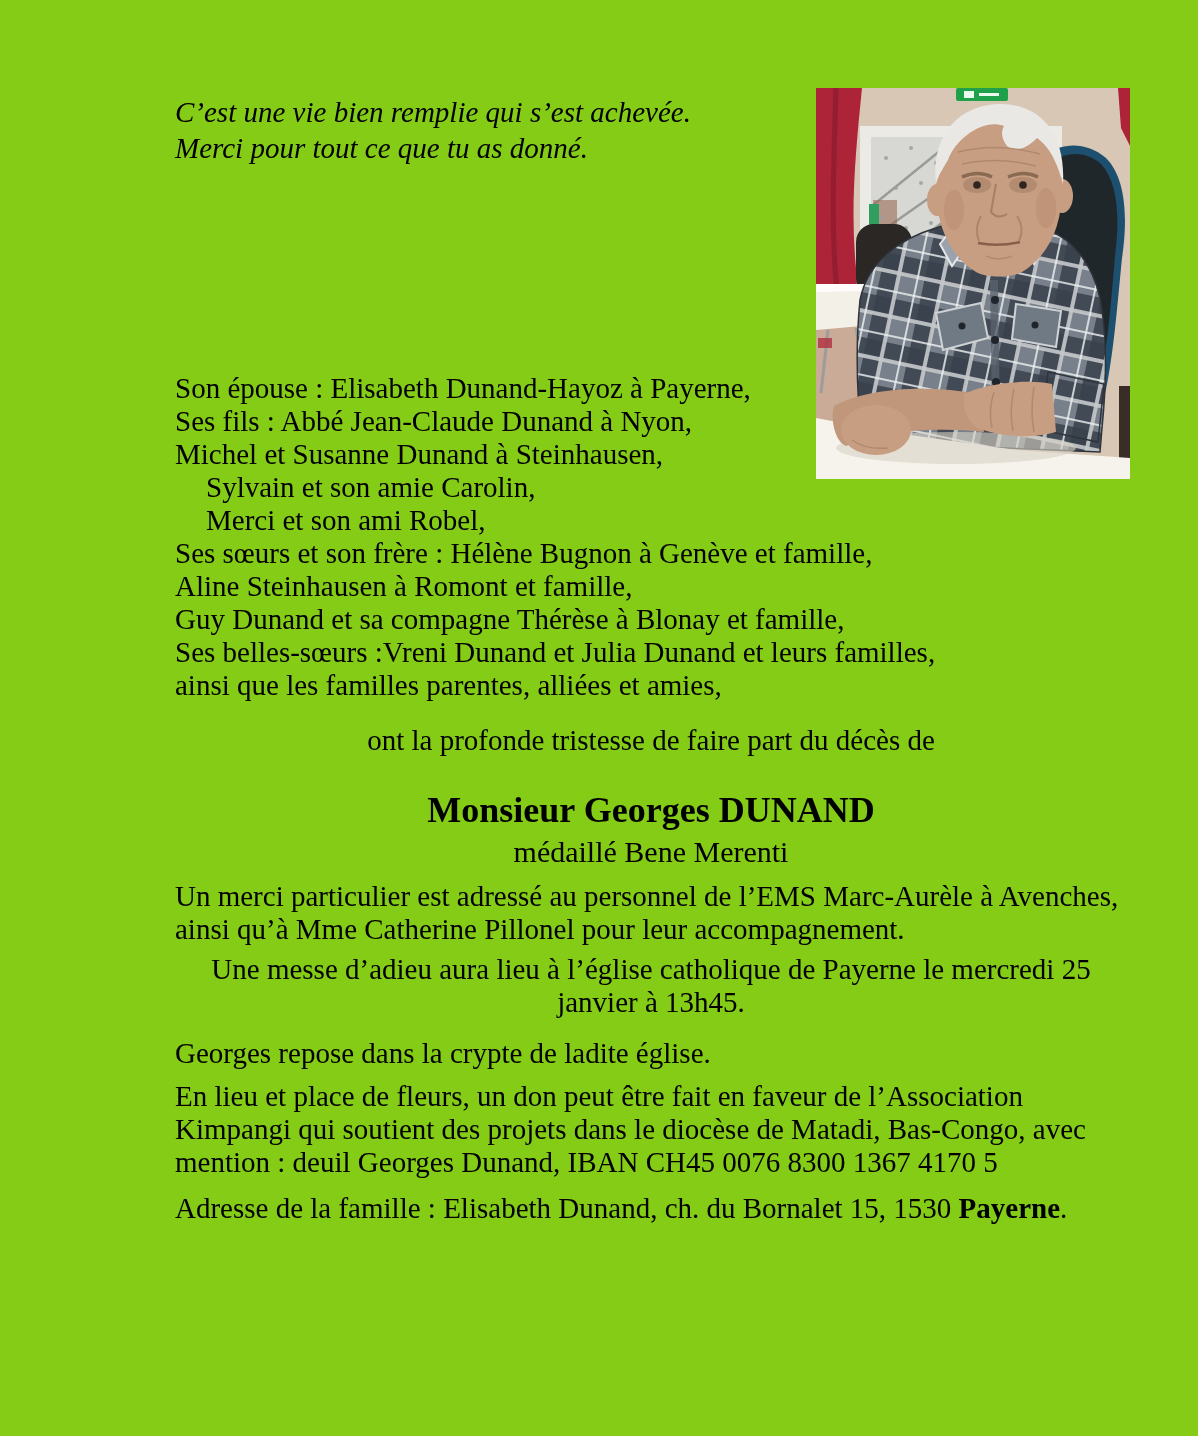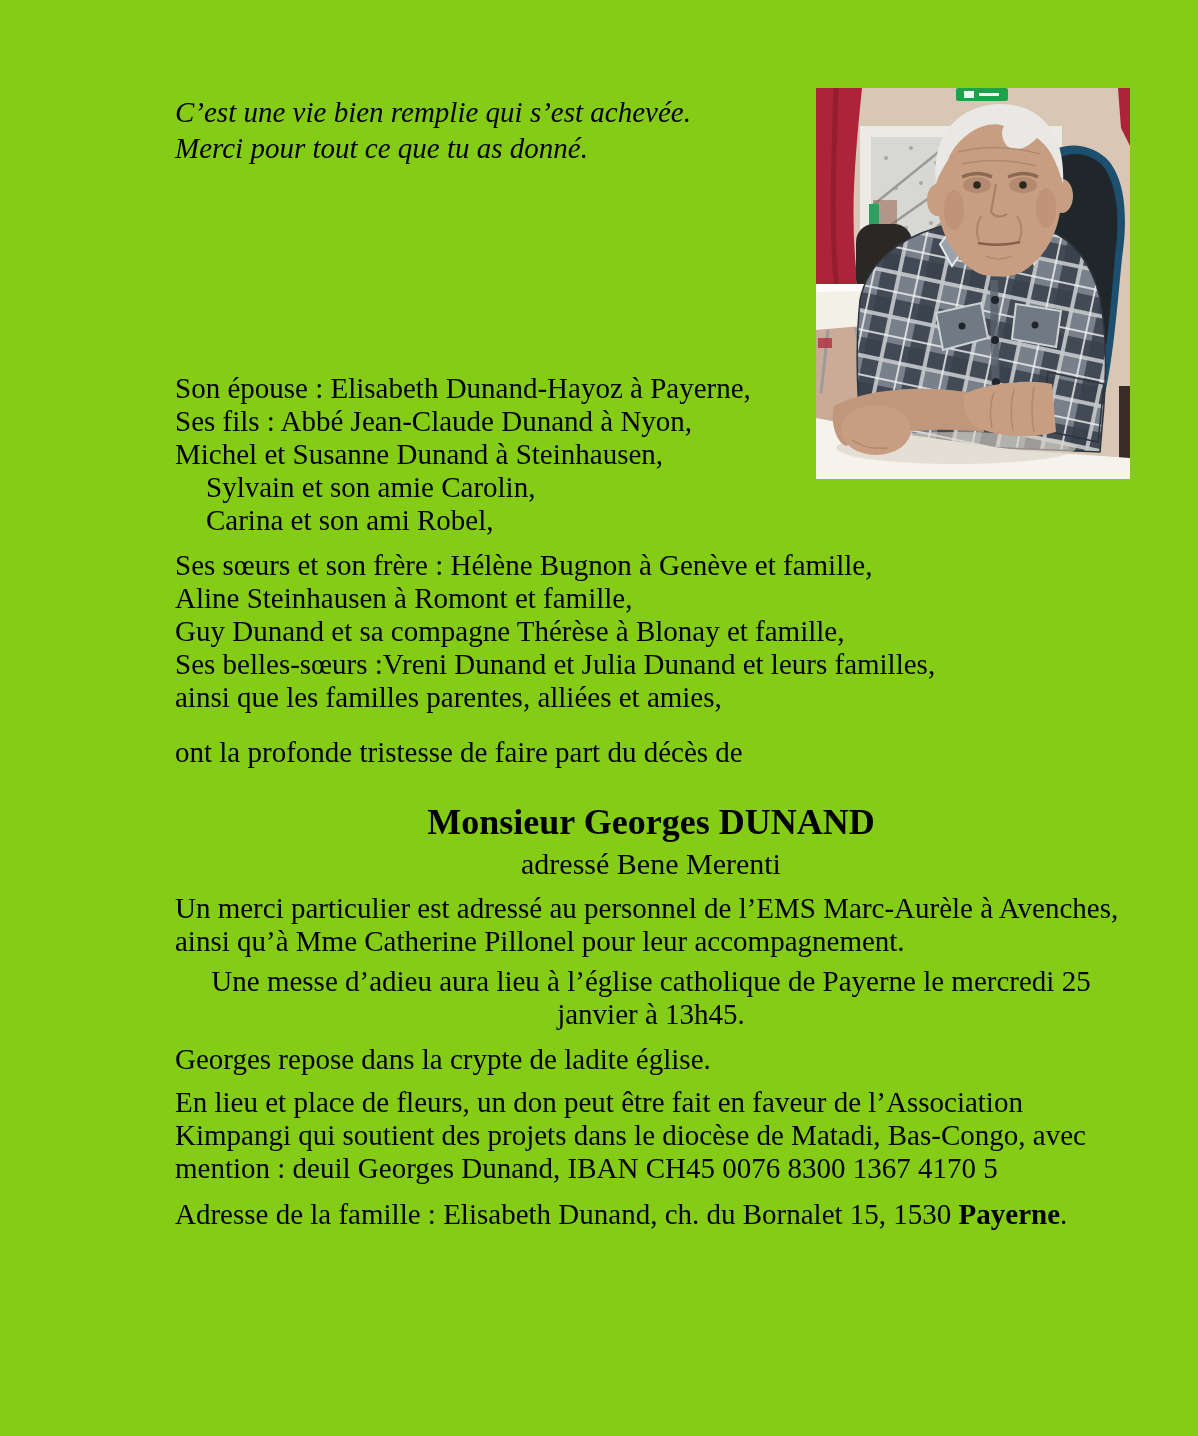--- a/index.html
+++ b/index.html
@@ -7,28 +7,28 @@
   .page{position:relative;width:1198px;height:1436px;background:#84cc16;overflow:hidden;}
 
   .epigraph{position:absolute;left:175px;top:94px;font-style:italic;font-size:29px;line-height:36px;}
 
   .photo-frame{position:absolute;left:816px;top:88px;width:314px;height:391px;}
   .photo-frame svg{display:block;width:314px;height:391px;}
 
   .content{position:absolute;left:175px;top:372px;width:952px;font-size:29px;line-height:33px;}
   .line{white-space:nowrap;}
   .indent{padding-left:31px;}
-  .block2{margin-top:12px;}
-  .announce{margin-top:22px;}
+  .block2{}
+  .announce{margin-top:22px;text-align:center;}
   .name{margin-top:29px;text-align:center;font-size:36px;line-height:49px;font-weight:bold;white-space:nowrap;}
   .distinction{text-align:center;font-size:30px;line-height:33px;white-space:nowrap;}
   .p-death{margin-top:44px;}
   .p-thanks{margin-top:12px;}
   .p-mass{margin-top:7px;text-align:center;}
-  .p-repose{margin-top:12px;}
+  .p-repose{margin-top:18px;}
   .p-donation{margin-top:10px;}
   .p-address{margin-top:13px;}
   .footer{margin-top:47px;text-align:center;white-space:nowrap;}
   .b{font-weight:bold;}
 </style>
 </head>
 <body>
 
 <div class="page">
 
@@ -187,35 +187,35 @@
     </svg>
   </div>
 
   <div class="content">
 
     <div>
       <div class="line">Son épouse : Elisabeth Dunand-Hayoz à Payerne,</div>
       <div class="line">Ses fils : Abbé Jean-Claude Dunand à Nyon,</div>
       <div class="line">Michel et Susanne Dunand à Steinhausen,</div>
       <div class="line indent">Sylvain et son amie Carolin,</div>
-      <div class="line indent">Carina et son ami Robel,</div>
+      <div class="line indent">Merci et son ami Robel,</div>
     </div>
 
     <div class="block2">
       <div class="line">Ses sœurs et son frère : Hélène Bugnon à Genève et famille,</div>
       <div class="line">Aline Steinhausen à Romont et famille,</div>
       <div class="line">Guy Dunand et sa compagne Thérèse à Blonay et famille,</div>
       <div class="line">Ses belles-sœurs :Vreni Dunand et Julia Dunand et leurs familles,</div>
       <div class="line">ainsi que les familles parentes, alliées et amies,</div>
     </div>
 
     <div class="line announce">ont la profonde tristesse de faire part du décès de</div>
 
     <div class="name">Monsieur Georges DUNAND</div>
-    <div class="distinction">adressé Bene Merenti</div>
+    <div class="distinction">médaillé Bene Merenti</div>
 
 
     <div class="p-thanks">
       <div class="line">Un merci particulier est adressé au personnel de l’EMS Marc-Aurèle à Avenches,</div>
       <div class="line">ainsi qu’à Mme Catherine Pillonel pour leur accompagnement.</div>
     </div>
 
     <div class="p-mass">
       <div class="line">Une messe d’adieu aura lieu à l’église catholique de Payerne le mercredi 25</div>
       <div class="line">janvier à 13h45.</div>

